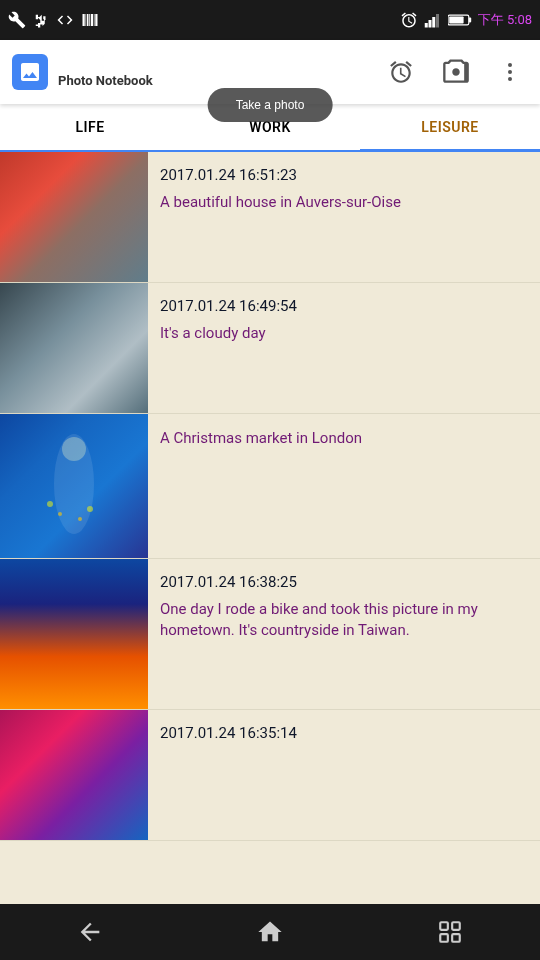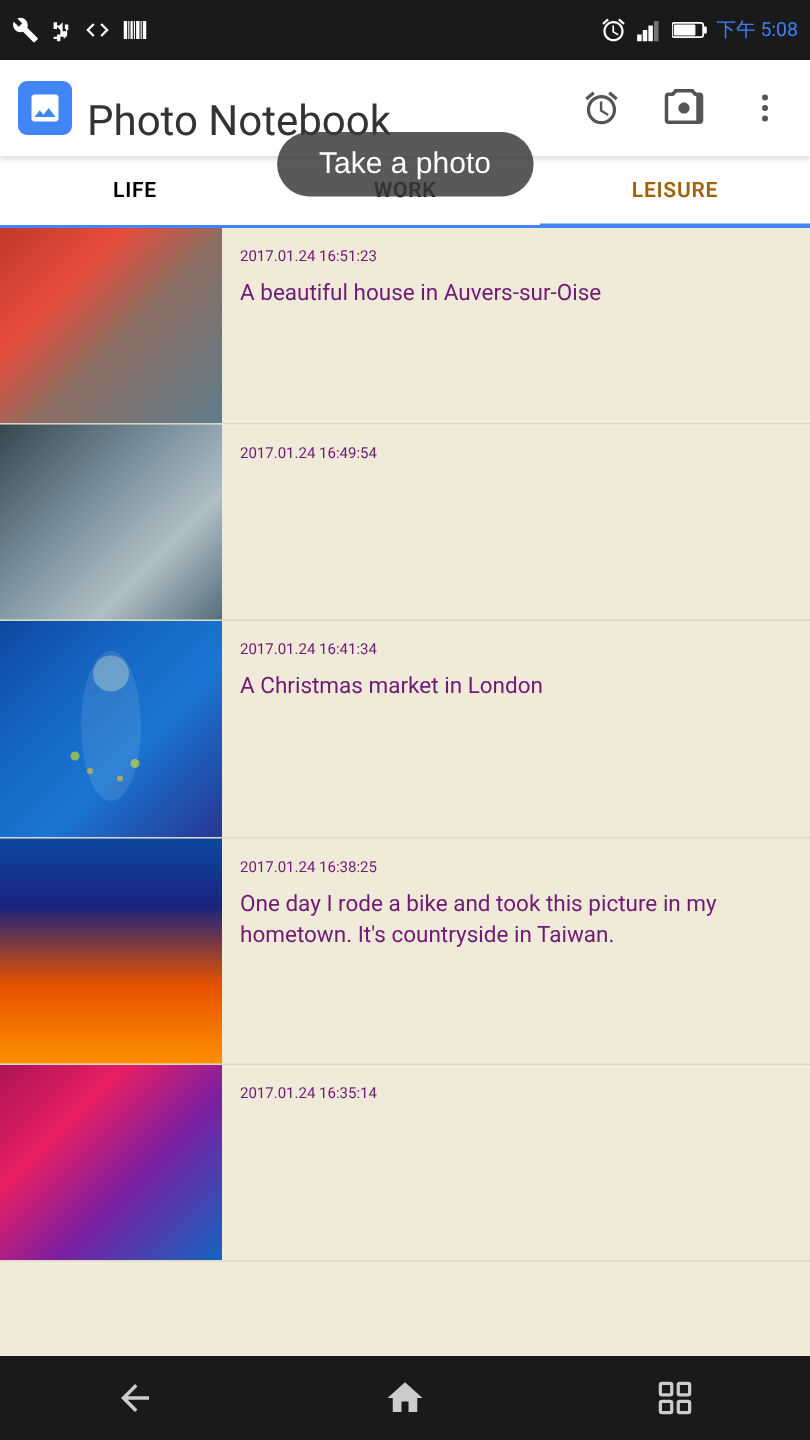--- a/index.html
+++ b/index.html
@@ -14,21 +14,21 @@
 
     
     .status-bar {
       width: 100%;
       height: 40px;
       background: #1a1a1a;
       display: flex;
       align-items: center;
       justify-content: space-between;
       padding: 3px 8px;
-      color: #3b82f6;
+      color: #d946ef;
       font-size: 13px;
     }
     .status-left {
       display: flex;
       align-items: center;
       gap: 6px;
     }
     .status-right {
       display: flex;
       align-items: center;
@@ -56,22 +56,22 @@
       display: flex;
       align-items: center;
       justify-content: center;
       margin-right: 10px;
     }
     .app-bar-logo svg {
       width: 24px;
       height: 24px;
     }
     .app-title {
-      font-size: 28px;
-      font-weight: 400;
+      font-size: 13px;
+      font-weight: 700;
       color: #333;
       flex: 1;
       margin-top: 16px;
     }
     .app-bar-actions {
       display: flex;
       align-items: center;
       gap: 16px;
     }
     .icon-btn {
@@ -116,21 +116,21 @@
     .take-photo-btn {
       position: absolute;
       top: 0;
       left: 50%;
       transform: translateX(-50%);
       background: rgba(60,60,60,0.85);
       color: #fff;
       border: none;
       border-radius: 24px;
       padding: 10px 28px;
-      font-size: 20px;
+      font-size: 12px;
       font-weight: 500;
       cursor: pointer;
       z-index: 100;
       white-space: nowrap;
       
     }
 
     
     .tabs-wrapper {
       position: relative;
@@ -157,22 +157,22 @@
       flex-shrink: 0;
       background: #888;
       overflow: hidden;
       position: relative;
     }
     .photo-info {
       flex: 1;
       padding: 14px 12px;
     }
     .photo-date {
-      font-size: 10px;
-      color: #701a75;
+      font-size: 15px;
+      color: #0f172a;
       margin-bottom: 8px;
     }
     .photo-caption {
       font-size: 15px;
       color: #701a75;
       line-height: 1.4;
     }
 
     
     .thumb-1 { background: linear-gradient(135deg, #c0392b 0%, #e74c3c 40%, #7f8c8d 60%, #2980b9 100%); }
@@ -312,37 +312,37 @@
     <div class="photo-info">
       <div class="photo-date">2017.01.24 16:51:23</div>
       <div class="photo-caption">A beautiful house in Auvers-sur-Oise</div>
     </div>
   </div>
 
   <div class="photo-entry">
     <div class="photo-thumbnail" style="background: linear-gradient(135deg, #37474f 0%, #78909c 40%, #b0bec5 70%, #546e7a 100%); min-height:130px; width:148px; flex-shrink:0;"></div>
     <div class="photo-info">
       <div class="photo-date">2017.01.24 16:49:54</div>
+      <div class="photo-caption">It's a cloudy day</div>
     </div>
   </div>
 
   <div class="photo-entry">
     <div class="photo-thumbnail" style="background: linear-gradient(135deg, #0d47a1 0%, #1565c0 30%, #1976d2 60%, #283593 100%); min-height:140px; width:148px; flex-shrink:0;">
       <svg width="148" height="140" viewBox="0 0 148 140">
         <ellipse cx="74" cy="70" rx="20" ry="50" fill="rgba(255,255,255,0.1)"></ellipse>
         <circle cx="74" cy="35" r="12" fill="rgba(255,255,200,0.3)"></circle>
 
         <circle cx="50" cy="90" r="3" fill="rgba(255,255,0,0.5)"></circle>
         <circle cx="90" cy="95" r="3" fill="rgba(255,255,0,0.5)"></circle>
         <circle cx="60" cy="100" r="2" fill="rgba(255,200,0,0.6)"></circle>
         <circle cx="80" cy="105" r="2" fill="rgba(255,200,0,0.6)"></circle>
       </svg>
     </div>
     <div class="photo-info">
-      <div class="photo-date">2017.01.24 16:41:34</div>
       <div class="photo-caption">A Christmas market in London</div>
     </div>
   </div>
 
   <div class="photo-entry">
     <div class="photo-thumbnail" style="background: linear-gradient(to bottom, #0d47a1 0%, #1a237e 30%, #e65100 65%, #ff8f00 100%); min-height:150px; width:148px; flex-shrink:0;"></div>
     <div class="photo-info">
       <div class="photo-date">2017.01.24 16:38:25</div>
       <div class="photo-caption">One day I rode a bike and took this picture in my hometown. It's countryside in Taiwan.</div>
     </div>

